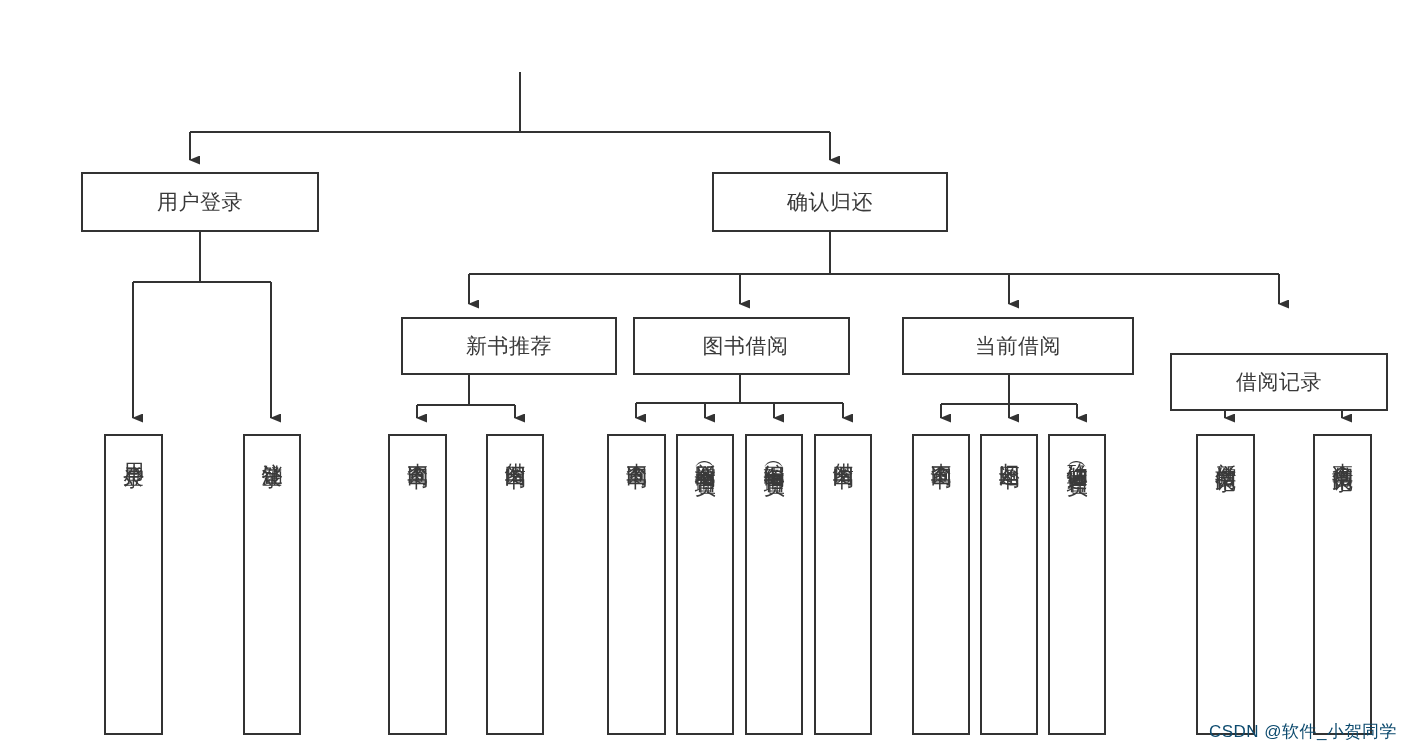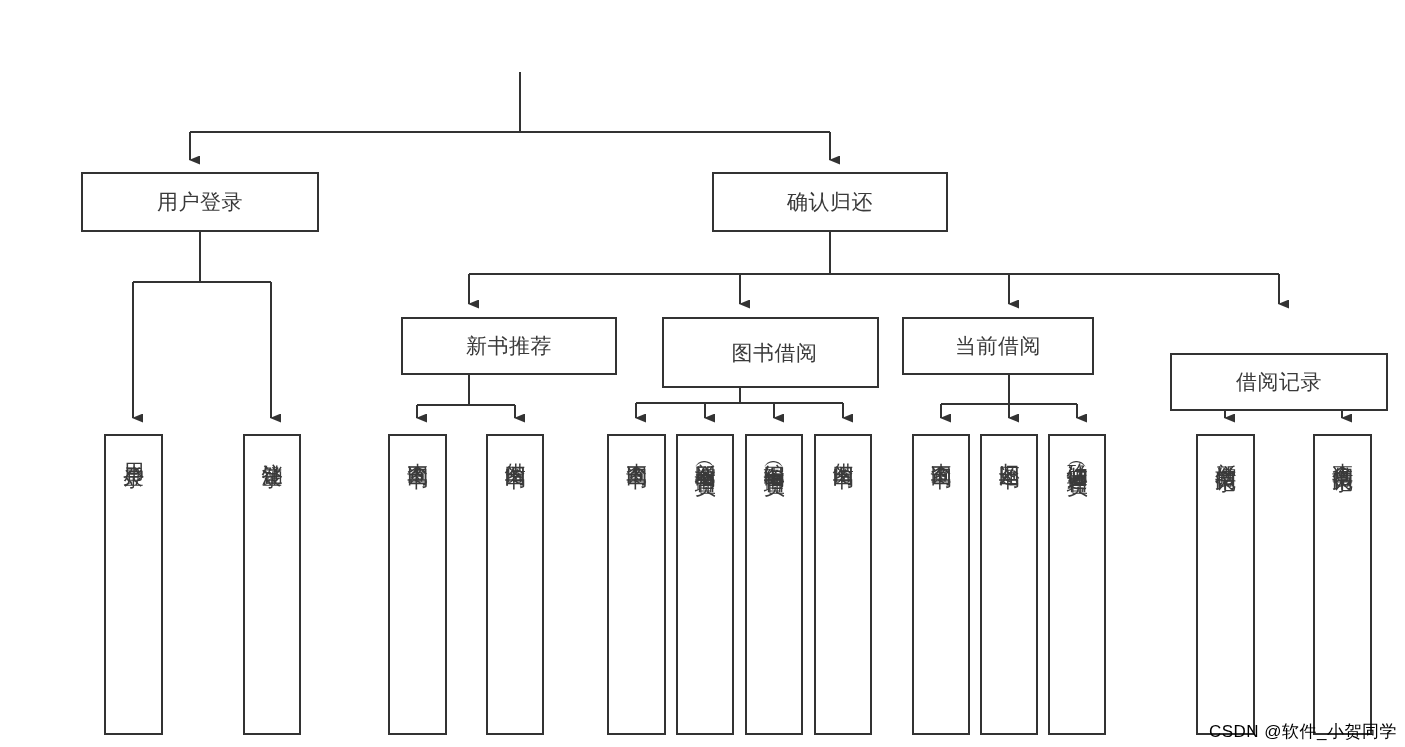--- a/index.html
+++ b/index.html
@@ -63,21 +63,21 @@
     font-size: 21px;
     line-height: 1.08;
     letter-spacing: 2px;
     white-space: nowrap;
   }
   #watermark {
     position: absolute;
     right: 8px;
     bottom: 4px;
     font-size: 17px;
-    color: #000000;
+    color: #0c4a6e;
     letter-spacing: 0.5px;
     z-index: 5;
     white-space: nowrap;
   }
 </style>
 </head>
 <body>
 
 <div id="diagram-root">
 
@@ -135,24 +135,24 @@
   <div class="node horizontal" style="left:81px; top:172px; width:238px; height:60px;">
     <span class="node-label">用户登录</span>
   </div>
   <div class="node horizontal" style="left:712px; top:172px; width:236px; height:60px;">
     <span class="node-label">确认归还</span>
   </div>
 
   <div class="node horizontal" style="left:362px; top:317px; width:216px; height:58px;margin-left:39px;">
     <span class="node-label">新书推荐</span>
   </div>
-  <div class="node horizontal" style="left:662px; top:317px; width:217px; height:71px;padding-left:8px;">
+  <div class="node horizontal" style="left:633px; top:317px; width:217px; height:58px;padding-left:8px;">
     <span class="node-label">图书借阅</span>
   </div>
-  <div class="node horizontal" style="left:902px; top:317px; width:192px; height:58px;">
+  <div class="node horizontal" style="left:902px; top:317px; width:232px; height:58px;">
     <span class="node-label">当前借阅</span>
   </div>
   <div class="node horizontal" style="left:1170px; top:317px; width:218px; height:58px;margin-top:36px;">
     <span class="node-label">借阅记录</span>
   </div>
 
   <div class="node leaf" style="left:104px; top:434px; width:59px; height:301px;">
     <span class="node-label">用户登录</span>
   </div>
   <div class="node leaf" style="left:243px; top:434px; width:58px; height:301px;">

